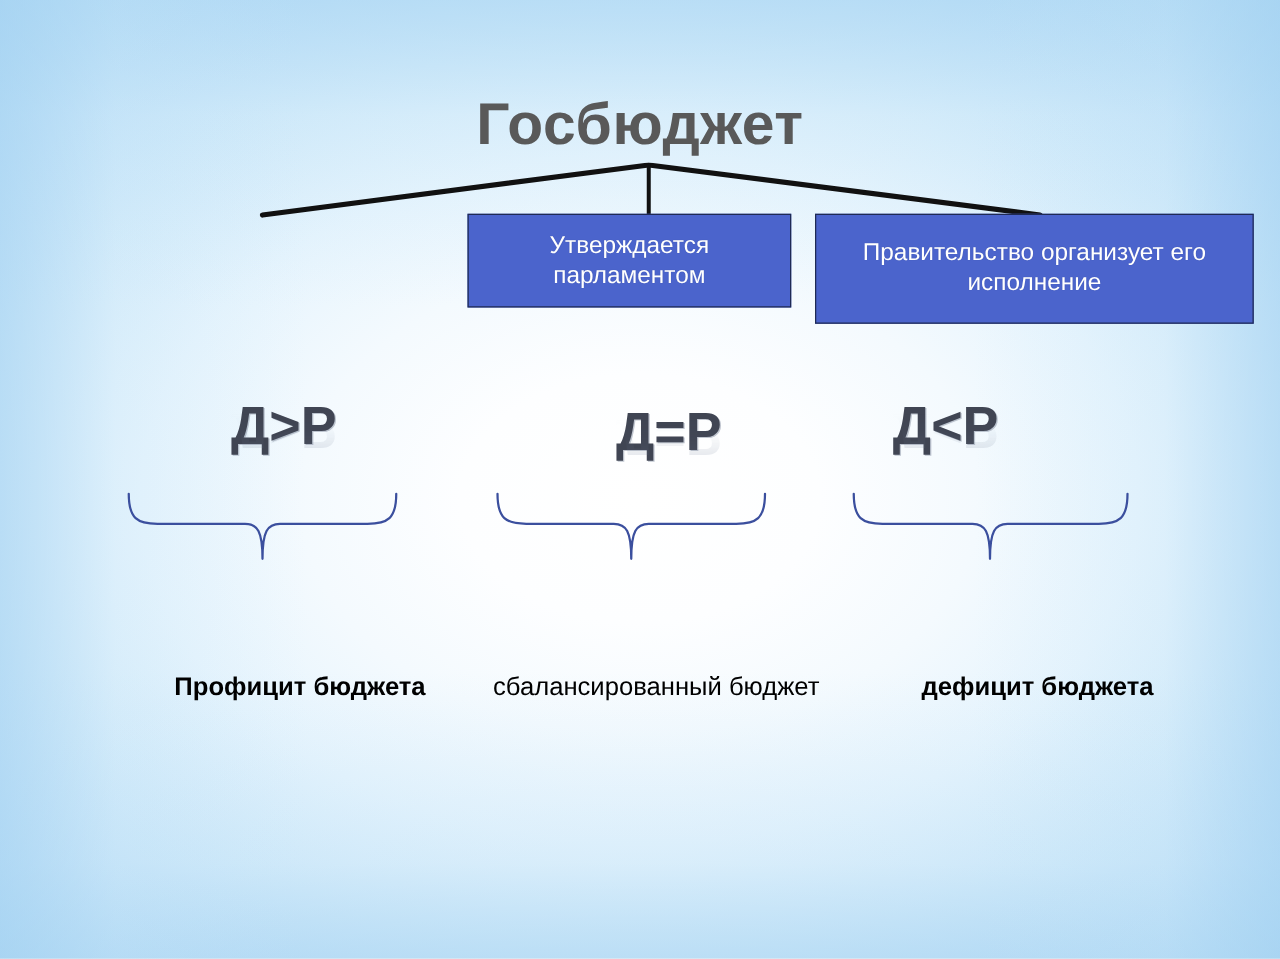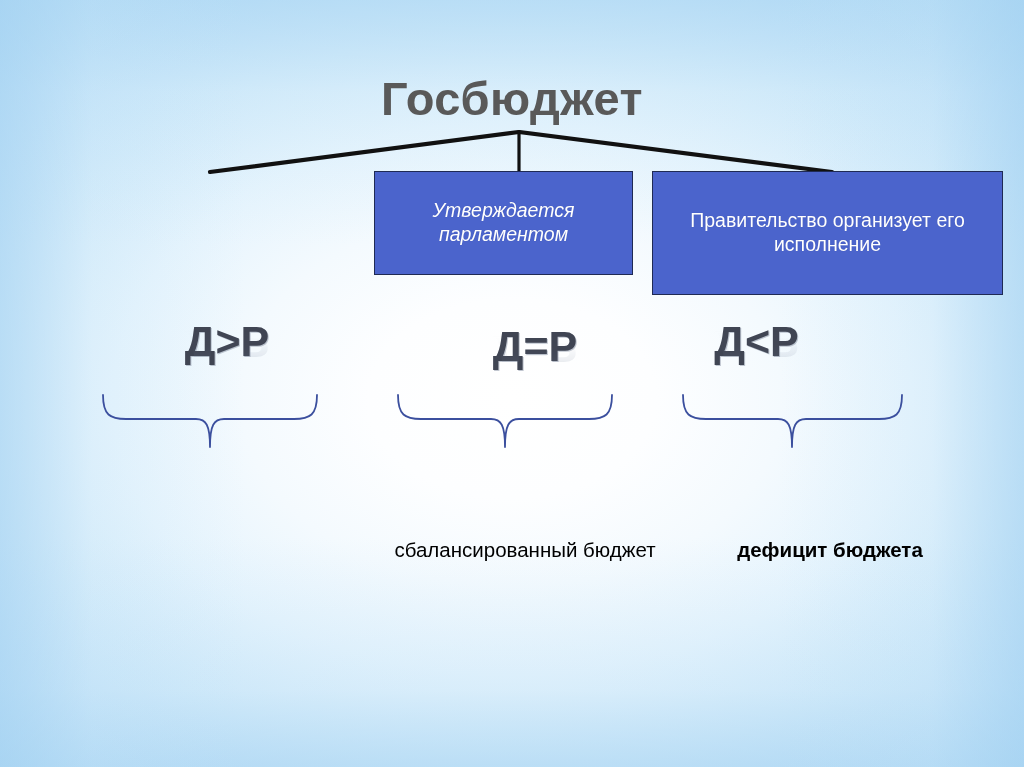--- a/index.html
+++ b/index.html
@@ -94,22 +94,22 @@
     font-weight: normal;
     line-height: 1.22;
     text-align: center;
     display: flex;
     align-items: center;
     justify-content: center;
     padding: 4px 8px;
     text-shadow: 0 0 1px rgba(0,0,0,0.15);
   }
   #box-0 { left: 71px;  top: 171px; width: 274px; height: 104px; }
-  #box-1 { left: 374px; top: 171px; width: 259px; height: 104px; font-style: italic; }
-  #box-2 { left: 652px; top: 171px; width: 351px; height: 124px; }
+  #box-1 { left: 374px; top: 171px; width: 259px; height: 75px; }
+  #box-2 { left: 652px; top: 171px; width: 351px; height: 88px; }
 
   
   .formula-wrap {
     position: absolute;
     height: 110px;
   }
   .formula {
     font-size: 43px;
     font-weight: bold;
     color: #404553;
@@ -198,16 +198,17 @@
   <svg class="brace" id="brace-0" viewBox="0 0 220 62" preserveAspectRatio="none">
     <path d="M 3 2 C 3 22, 10 26, 26 26 L 96 26 C 106 26, 110 32, 110 54 C 110 32, 114 26, 124 26 L 194 26 C 210 26, 217 22, 217 2" fill="none" stroke="#3b4f9e" stroke-width="1.8" stroke-linecap="round" stroke-linejoin="round"></path>
   </svg>
   <svg class="brace" id="brace-1" viewBox="0 0 220 62" preserveAspectRatio="none">
     <path d="M 3 2 C 3 22, 10 26, 26 26 L 96 26 C 106 26, 110 32, 110 54 C 110 32, 114 26, 124 26 L 194 26 C 210 26, 217 22, 217 2" fill="none" stroke="#3b4f9e" stroke-width="1.8" stroke-linecap="round" stroke-linejoin="round"></path>
   </svg>
   <svg class="brace" id="brace-2" viewBox="0 0 225 62" preserveAspectRatio="none">
     <path d="M 3 2 C 3 22, 10 26, 26 26 L 98 26 C 108 26, 112 32, 112 54 C 112 32, 116 26, 126 26 L 199 26 C 215 26, 222 22, 222 2" fill="none" stroke="#3b4f9e" stroke-width="1.8" stroke-linecap="round" stroke-linejoin="round"></path>
   </svg>
 
+  <div class="caption bold" id="caption-0">Профицит бюджета</div>
   <div class="caption bold" id="caption-2">дефицит бюджета</div>
   <div class="caption regular" id="caption-1">сбалансированный бюджет</div>
 
 </div>
 
 </body></html>

